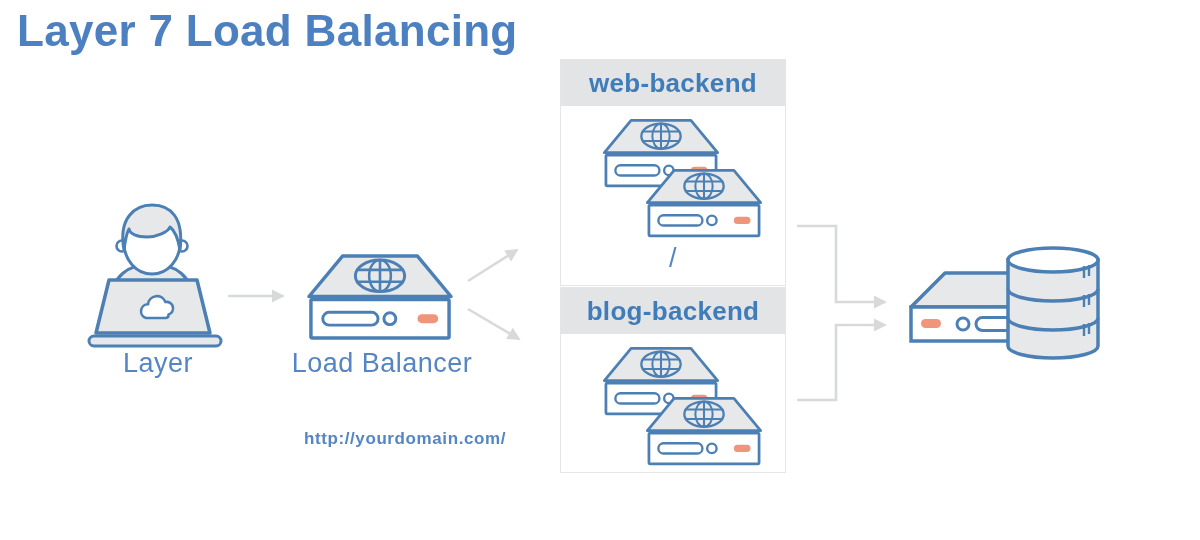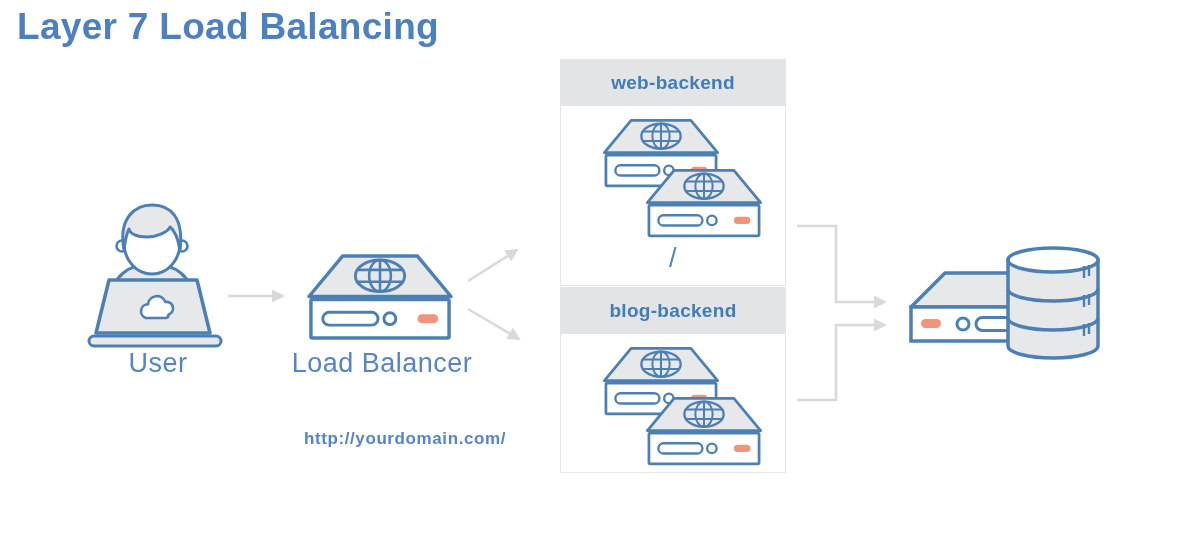--- a/index.html
+++ b/index.html
@@ -13,21 +13,21 @@
     --band-gray:#e3e4e5;
     --card-border:#e4e5e6;
   }
   html,body{margin:0;padding:0;background:#fff;}
   .stage{
     position:relative;width:1200px;height:540px;background:#fff;overflow:hidden;
     font-family:"Liberation Sans", sans-serif;
   }
   .page-title{
     position:absolute;left:17px;top:6px;margin:0;
-    font-size:37px;font-weight:700;letter-spacing:.3px;color:var(--title-blue);
+    font-size:44px;font-weight:700;letter-spacing:.3px;color:var(--title-blue);
   }
   .defs-svg{position:absolute;width:0;height:0;overflow:hidden;}
   .connectors{position:absolute;left:0;top:0;width:1200px;height:540px;}
   .conn{fill:none;stroke:var(--arrow-gray);stroke-width:2.6px;}
   .icon-svg{position:absolute;}
   .user-icon{left:85px;top:196px;width:140px;height:152px;}
   .lb-icon{left:306px;top:252px;width:148px;height:91px;}
   .db-icon{left:898px;top:242px;width:206px;height:120px;}
   .node-label{
     position:absolute;color:var(--label-blue);font-size:27px;letter-spacing:.5px;
@@ -42,21 +42,21 @@
   }
   .backend-card{
     position:absolute;left:560px;width:226px;background:#fff;
     border:1px solid var(--card-border);box-sizing:border-box;
   }
   .card-web{top:59px;height:227px;}
   .card-blog{top:287px;height:186px;}
   .card-header{
     height:46px;background:var(--band-gray);
     display:flex;align-items:center;justify-content:center;
-    color:var(--header-text-blue);font-size:19px;font-weight:700;letter-spacing:.3px;
+    color:var(--header-text-blue);font-size:26px;font-weight:700;letter-spacing:.3px;
   }
   .srv{position:absolute;width:118px;height:73px;}
   .srv-a{left:41px;top:57px;}
   .srv-b{left:84px;top:107px;}
   .route-label{
     position:absolute;bottom:11px;left:0;width:100%;text-align:center;
     color:var(--label-blue);font-size:27px;letter-spacing:.5px;
   }
 </style>
 </head>
@@ -99,21 +99,21 @@
     <circle cx="37" cy="50" r="5.5" fill="#ffffff" stroke="#4c80b4" stroke-width="2.6"></circle>
     <circle cx="97" cy="50" r="5.5" fill="#ffffff" stroke="#4c80b4" stroke-width="2.6"></circle>
     <ellipse cx="67" cy="47" rx="28" ry="31" fill="#ffffff" stroke="#4c80b4" stroke-width="3"></ellipse>
     <path d="M39,54 C33,22 50,9 67,9 C86,9 99,22 95,54 C93,42 89,34 85,31 C83,36 72,41 62,41 C52,41 45,38 44,33 C41,38 40,46 39,54 Z" fill="#e7e8ea" stroke="#4c80b4" stroke-width="3" stroke-linejoin="round"></path>
     <path d="M24,84 L112,84 L125,137 L11,137 Z" fill="#e7e8ea" stroke="#4c80b4" stroke-width="3.5" stroke-linejoin="round"></path>
     <g transform="translate(51,101)">
       <path d="M10,21 a7,7 0 0 1 2,-13.7 a9,9 0 0 1 17.4,-2.3 a6.5,6.5 0 0 1 3.1,12.6 a3.2,3.2 0 0 1 -2.5,3.4 z" fill="#ffffff" stroke="#4c80b4" stroke-width="2.6" stroke-linejoin="round"></path>
     </g>
     <rect x="4" y="140" width="132" height="10" rx="5" fill="#e7e8ea" stroke="#4c80b4" stroke-width="3"></rect>
   </svg>
-  <div class="node-label user-label">User</div>
+  <div class="node-label user-label">Layer</div>
 
   <svg class="icon-svg lb-icon" viewBox="0 0 150 92">
     <use href="#sym-server" xlink:href="#sym-server"></use>
   </svg>
   <div class="node-label lb-label">Load Balancer</div>
   <div class="lb-url">http://yourdomain.com/</div>
 
   <div class="backend-card card-web">
     <div class="card-header">web-backend</div>
     <svg class="srv srv-a" viewBox="0 0 150 92">

